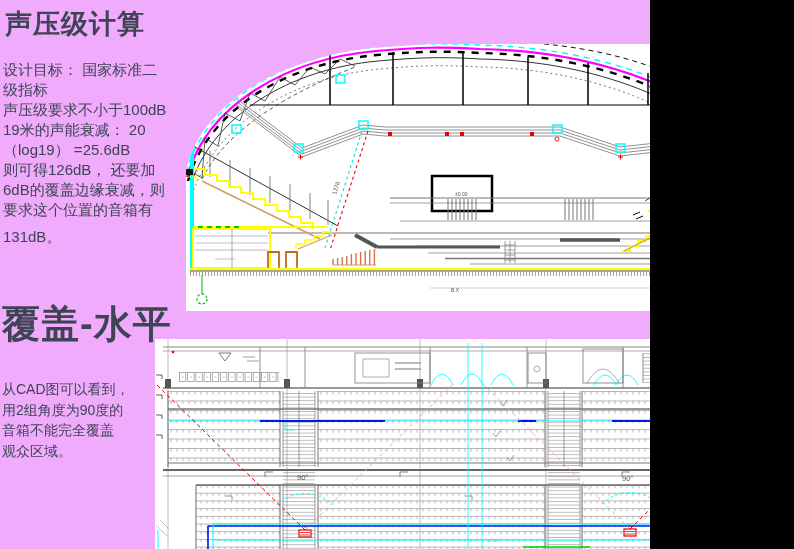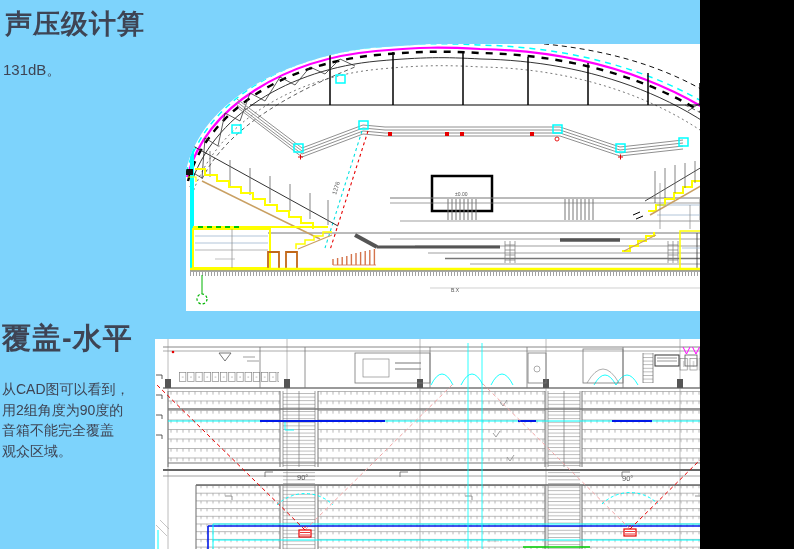--- a/index.html
+++ b/index.html
@@ -1,39 +1,46 @@
 <!DOCTYPE html>
 <html><head>
 <meta charset="utf-8">
 <style>
   html,body{margin:0;padding:0;background:#000;}
-  .slide{position:relative;width:700px;height:549px;background:#7dd3fc;overflow:hidden;
-         font-family:"Liberation Sans","DejaVu Sans",sans-serif;}
+  .slide{position:relative;width:638px;height:549px;background:#f0abfc;overflow:hidden;
+         font-family:"Liberation Sans","DejaVu Sans",sans-serif;padding-left:12px;}
   .text-col{position:absolute;left:0;top:0;width:200px;height:549px;z-index:2;}
   .sec-title{position:absolute;color:#3E4454;font-weight:bold;letter-spacing:1px;}
   #t1{left:5px;top:6px;font-size:27px;}
-  #t2{left:2px;top:319px;font-size:29px;}
+  #t2{left:2px;top:299px;font-size:38px;}
   .sec-body{position:absolute;color:#3E4454;white-space:pre-line;}
   #p1{left:3px;top:60px;width:200px;font-size:15px;line-height:20px;}
-  #p1b{}
+  #p1b{margin-top:7px;}
   #p2{left:2px;top:379px;width:185px;font-size:14px;line-height:20.5px;}
   .panel{position:absolute;margin-top:43px;}
   #top-panel{left:160px;top:0;width:634px;height:268px;}
   #bottom-panel{left:155px;top:296px;width:639px;height:250px;}
   svg{display:block;}
   svg text{font-family:"Liberation Sans","DejaVu Sans",sans-serif;fill:#555;}
 </style>
 </head>
 <body>
 
 <div class="slide">
 
   <div class="text-col">
     <div class="sec-title" id="t1">声压级计算</div>
-    <div class="sec-body" id="p1"><div id="p1b">131dB。</div></div>
+    <div class="sec-body" id="p1"><span>设计目标： 国家标准二
+级指标
+声压级要求不小于100dB
+19米的声能衰减： 20
+（log19） =25.6dB
+则可得126dB， 还要加
+6dB的覆盖边缘衰减，则
+要求这个位置的音箱有</span><div id="p1b">131dB。</div></div>
     <div class="sec-title" id="t2">覆盖-水平</div>
     <div class="sec-body" id="p2">从CAD图可以看到，
 用2组角度为90度的
 音箱不能完全覆盖
 观众区域。</div>
   </div>
 
   <div class="panel" id="top-panel">
   <svg width="634" height="268" viewBox="0 0 634 268">
     <defs>

